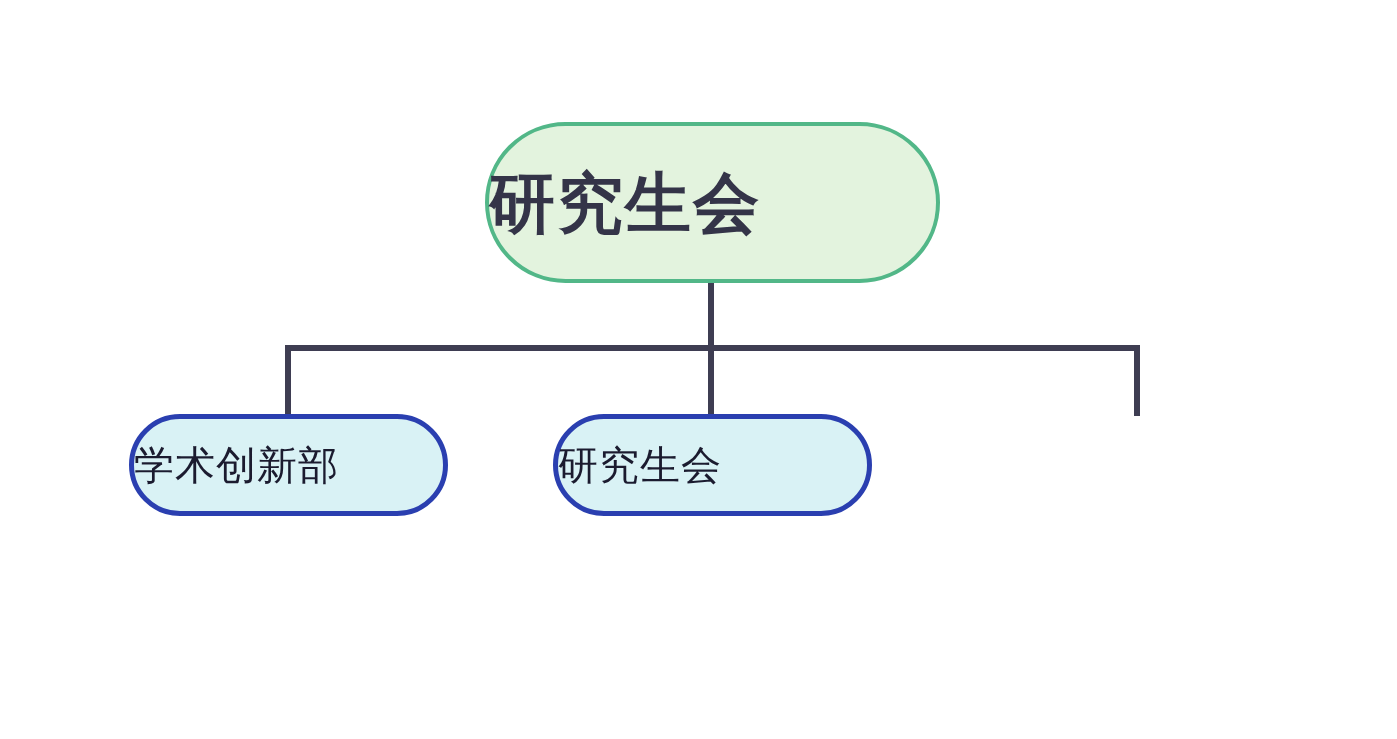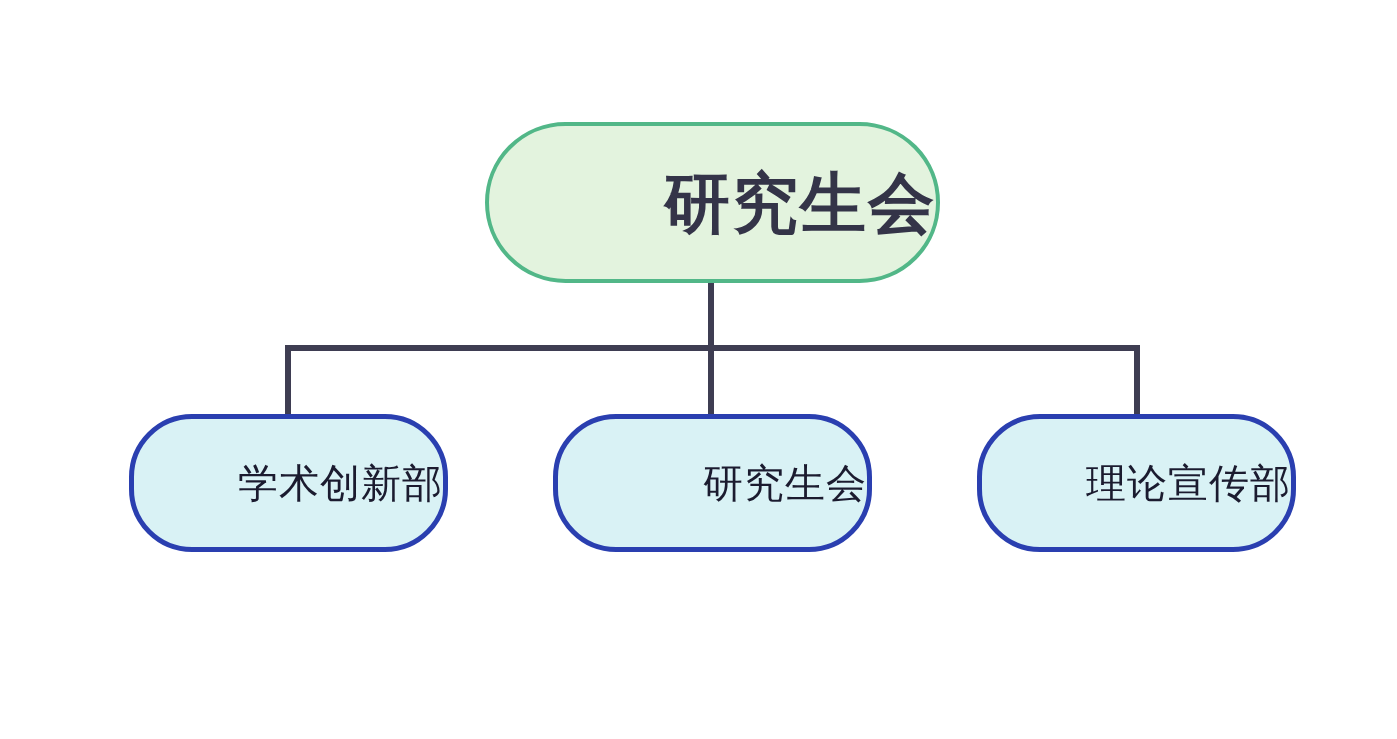--- a/index.html
+++ b/index.html
@@ -28,21 +28,21 @@
     height: 739px;
     pointer-events: none;
   }
 
   
   .node {
     position: absolute;
     box-sizing: border-box;
     display: flex;
     align-items: center;
-    justify-content: flex-end;
+    justify-content: flex-start;
     text-align: center;
     user-select: none;
   }
 
   .node-root {
     left: 485px;
     top: 122px;
     width: 455px;
     height: 161px;
     background: #e3f3de;
@@ -54,21 +54,21 @@
     font-weight: bold;
     font-size: 66px;
     line-height: 1;
     color: #343448;
     letter-spacing: 2px;
   }
 
   .node-child {
     top: 414px;
     width: 319px;
-    height: 138px;
+    height: 102px;
     background: #d9f2f5;
     border: 5px solid #2a3fb0;
     border-radius: 63px;
   }
   .node-child .node-label {
     font-family: "Liberation Sans", "DejaVu Sans", sans-serif;
     font-weight: normal;
     font-size: 40px;
     line-height: 1;
     color: #1b1b2f;
@@ -102,17 +102,14 @@
   </div>
 
   <div class="node node-child child-0">
     <span class="node-label">学术创新部</span>
   </div>
 
   <div class="node node-child child-1">
     <span class="node-label">研究生会</span>
   </div>
 
-  <div class="node node-child child-2">
-    <span class="node-label">理论宣传部</span>
-  </div>
 
 </div>
 
 </body></html>

